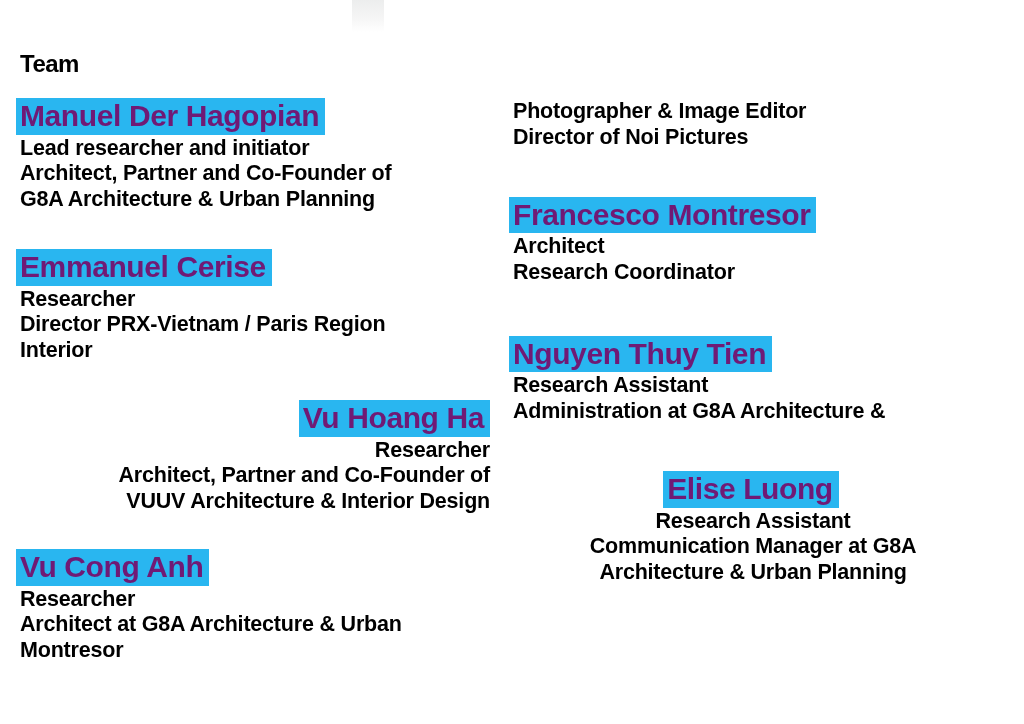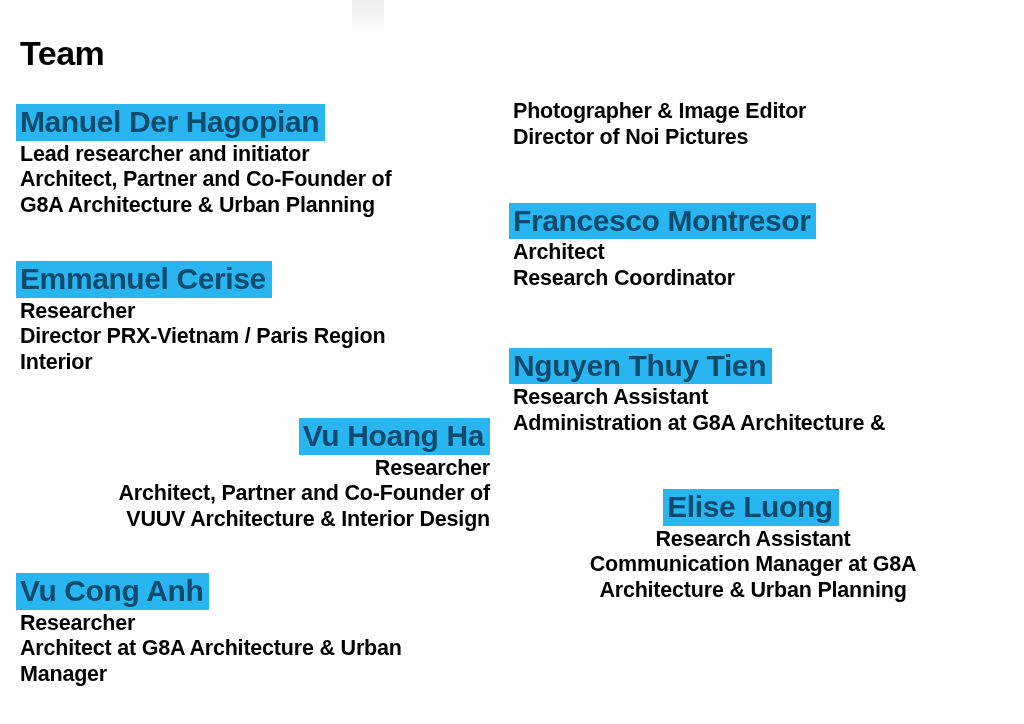--- a/index.html
+++ b/index.html
@@ -29,22 +29,22 @@
     top: 0;
     left: 352px;
     width: 32px;
     height: 32px;
     background: linear-gradient(to bottom, #eceded 0%, #f6f6f6 60%, #ffffff 100%);
   }
 
   .section-title {
     position: absolute;
     left: 20px;
-    top: 36px;
-    font-size: 34px;
+    top: 52px;
+    font-size: 24px;
     font-weight: bold;
     letter-spacing: -0.5px;
     line-height: 1;
   }
 
   .columns {
     position: absolute;
     top: 98px;
     left: 0;
     width: 1024px;
@@ -57,29 +57,28 @@
   .col-left { left: 20px; width: 470px; }
   .col-right { left: 513px; width: 480px; }
 
   .person {
     margin-bottom: 22px;
   }
 
   .person-name {
     display: inline-block;
     background: #29b6f0;
-    color: #0c4a6e;
+    color: #701a75;
     font-size: 30px;
     font-weight: bold;
     line-height: 1.12;
     letter-spacing: -0.4px;
     padding: 1px 6px 2px 4px;
     margin-left: -4px;
     white-space: nowrap;
-    margin-top: 6px;
   }
 
   .person-roles {
     margin-top: 1px;
     font-size: 21.5px;
     font-weight: bold;
     line-height: 1.2;
     letter-spacing: -0.2px;
   }
 
@@ -136,21 +135,21 @@
           <span class="role-line">Architect, Partner and Co-Founder of</span>
           <span class="role-line">VUUV Architecture &amp; Interior Design</span>
         </div>
       </div>
 
       <div class="person p-gap-d">
         <div class="person-name">Vu Cong Anh</div>
         <div class="person-roles">
           <span class="role-line">Researcher</span>
           <span class="role-line">Architect at G8A Architecture &amp; Urban</span>
-          <span class="role-line">Manager</span>
+          <span class="role-line">Montresor</span>
         </div>
       </div>
 
     </div>
 
     <div class="col col-right">
 
       <div class="person r-gap-a">
         <div class="person-roles">
           <span class="role-line">Photographer &amp; Image Editor</span>

